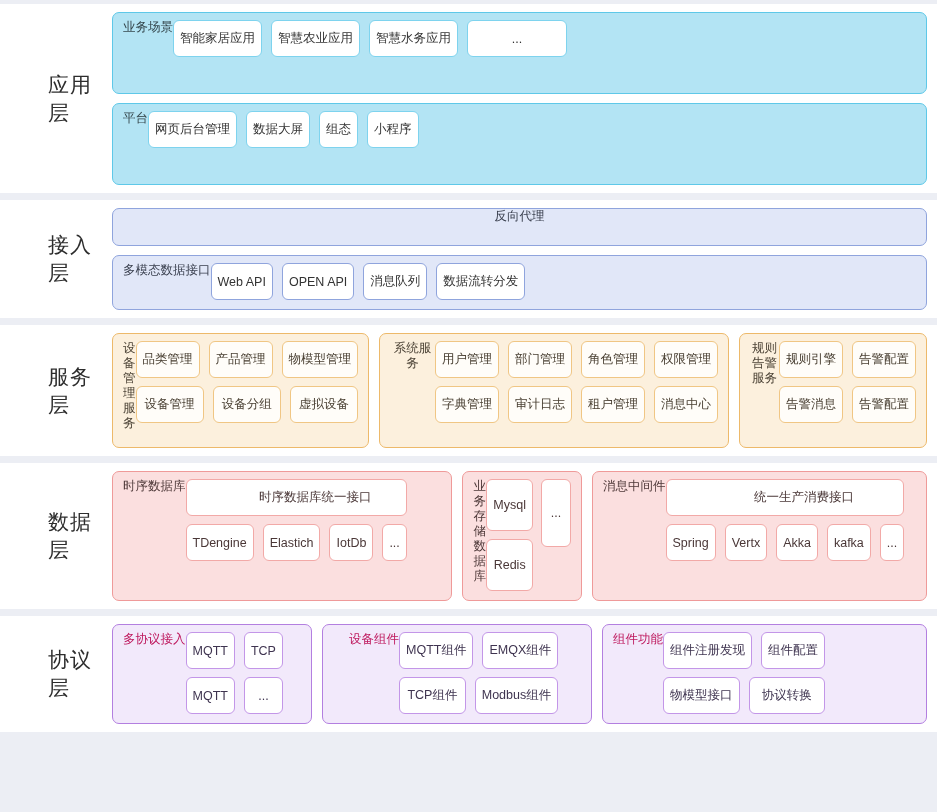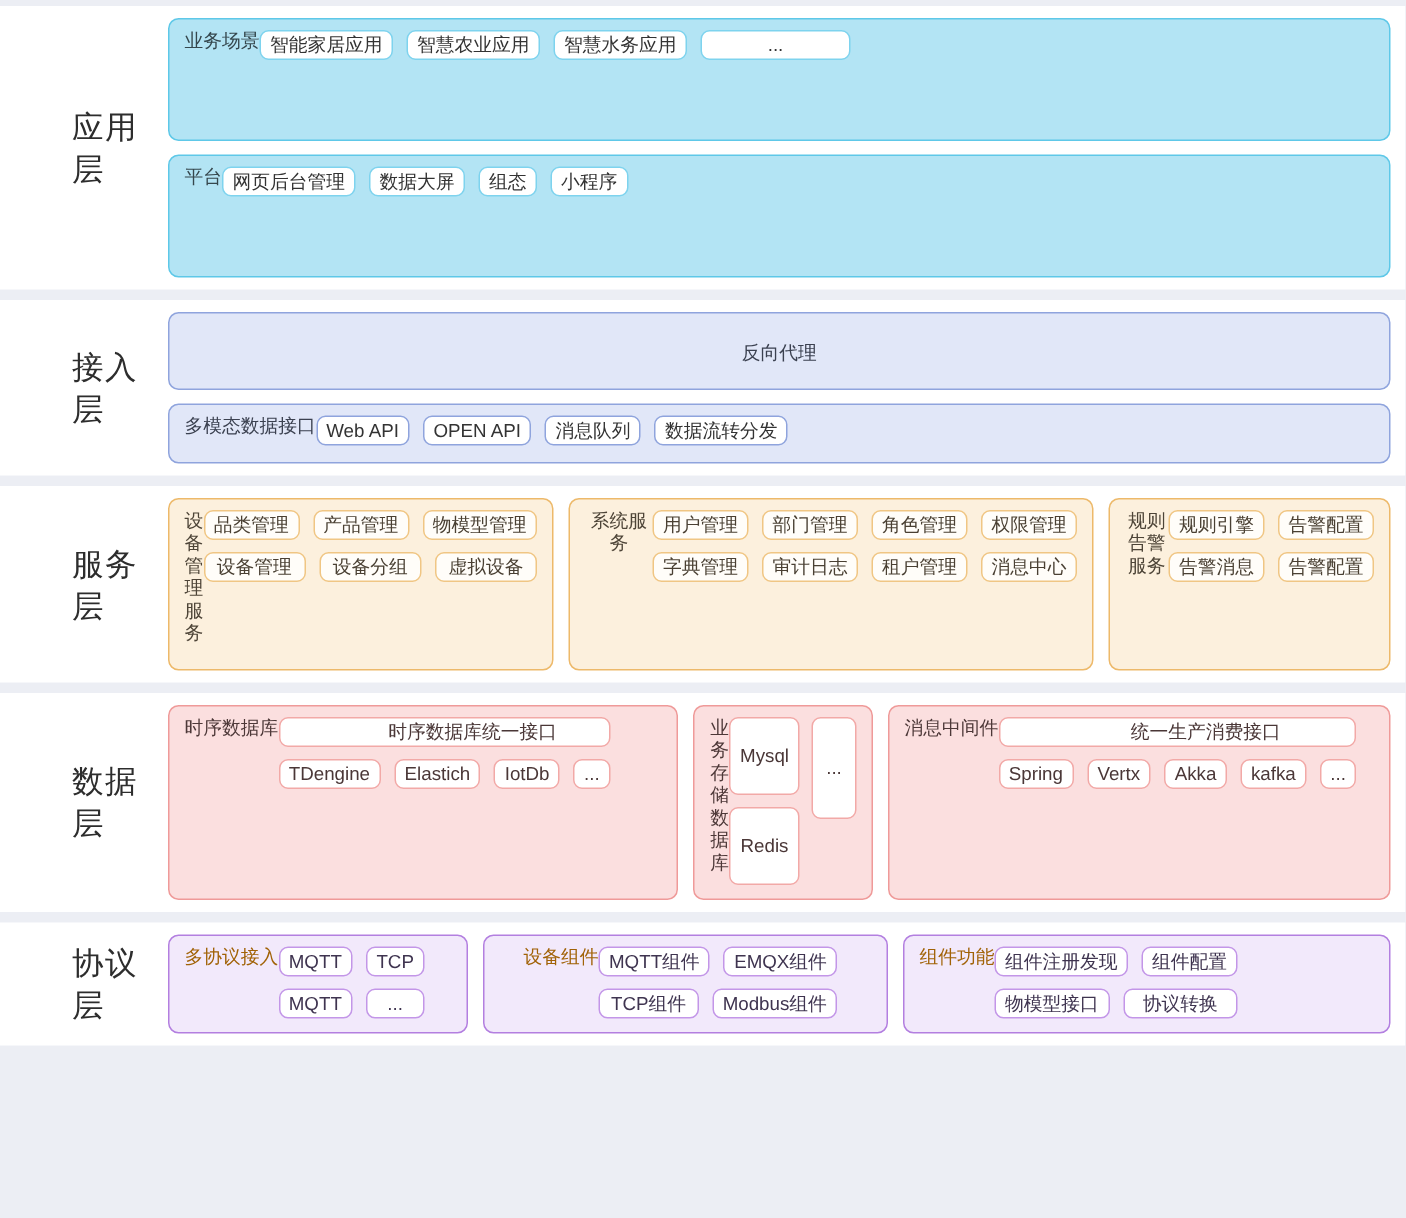--- a/index.html
+++ b/index.html
@@ -67,21 +67,21 @@
   .chips {
     display: flex;
     gap: 9px;
   }
   .chip {
     background: #ffffff;
     border-radius: 6px;
     border: 1px solid #ccc;
     font-size: 12.5px;
     color: #3b3b3b;
-    height: 20px;
+    height: 37px;
     display: flex;
     align-items: center;
     justify-content: center;
     flex: 1 1 0;
     text-align: center;
     white-space: nowrap;
     padding: 0 6px;
   }
   .rows2 { display: flex; flex-direction: column; gap: 8px; }
 
@@ -90,41 +90,40 @@
   .app .chip  { border-color: #7ed3ee; color: #333; }
   .app .group-title { color: #35474d; }
   .app .chip.ellipsis { flex: 0 0 100px; }
 
   
   .access .group { background: #e1e7f8; border-color: #8fa4dd; }
   .access .chip  { border-color: #8fa4dd; color: #333; }
   .access .group-title { color: #3b4150; }
   .access .bare {
     padding-top: 0; padding-bottom: 16px;
-    height: 52px;
+    height: 38px;
     justify-content: center;
-    align-items: flex-end;
   }
   .access .bare .group-title { margin-bottom: 0; }
 
   
   .service .group { background: #fcf0dd; border-color: #edb96a; }
   .service .chip  { border-color: #f0c684; color: #4a4033; background: #fffdf9; }
   .service .group-title { color: #4d4437; }
 
   
   .data .group { background: #fbdfdf; border-color: #ef9a99; }
   .data .chip  { border-color: #f2a9a7; color: #4a3737; }
   .data .group-title { color: #4d3838; }
   .data .chip.full { flex: 1 1 100%; padding-left: 44px; }
 
   
   .protocol .group { background: #f2e9fb; border-color: #b37fe0; }
   .protocol .chip  { border-color: #c396e8; color: #3f3450; }
-  .protocol .group-title { color: #a16207; }
+  .protocol .group-title { color: #be185d; }
   .tsdb  { flex: 0 0 340px; }
   .bizdb { flex: 0 0 120px; }
   .mq    { flex: 1 1 auto; }
   .bizdb-inner { display: flex; gap: 8px; }
   .bizdb-col { display: flex; flex-direction: column; gap: 8px; flex: 1 1 auto; }
   .tallchip {
     flex: 0 0 30px; height: 68px;
     background: #fff; border: 1px solid #f2a9a7; border-radius: 6px;
     display: flex; align-items: center; justify-content: center;
     font-size: 12.5px; color: #4a3737;

